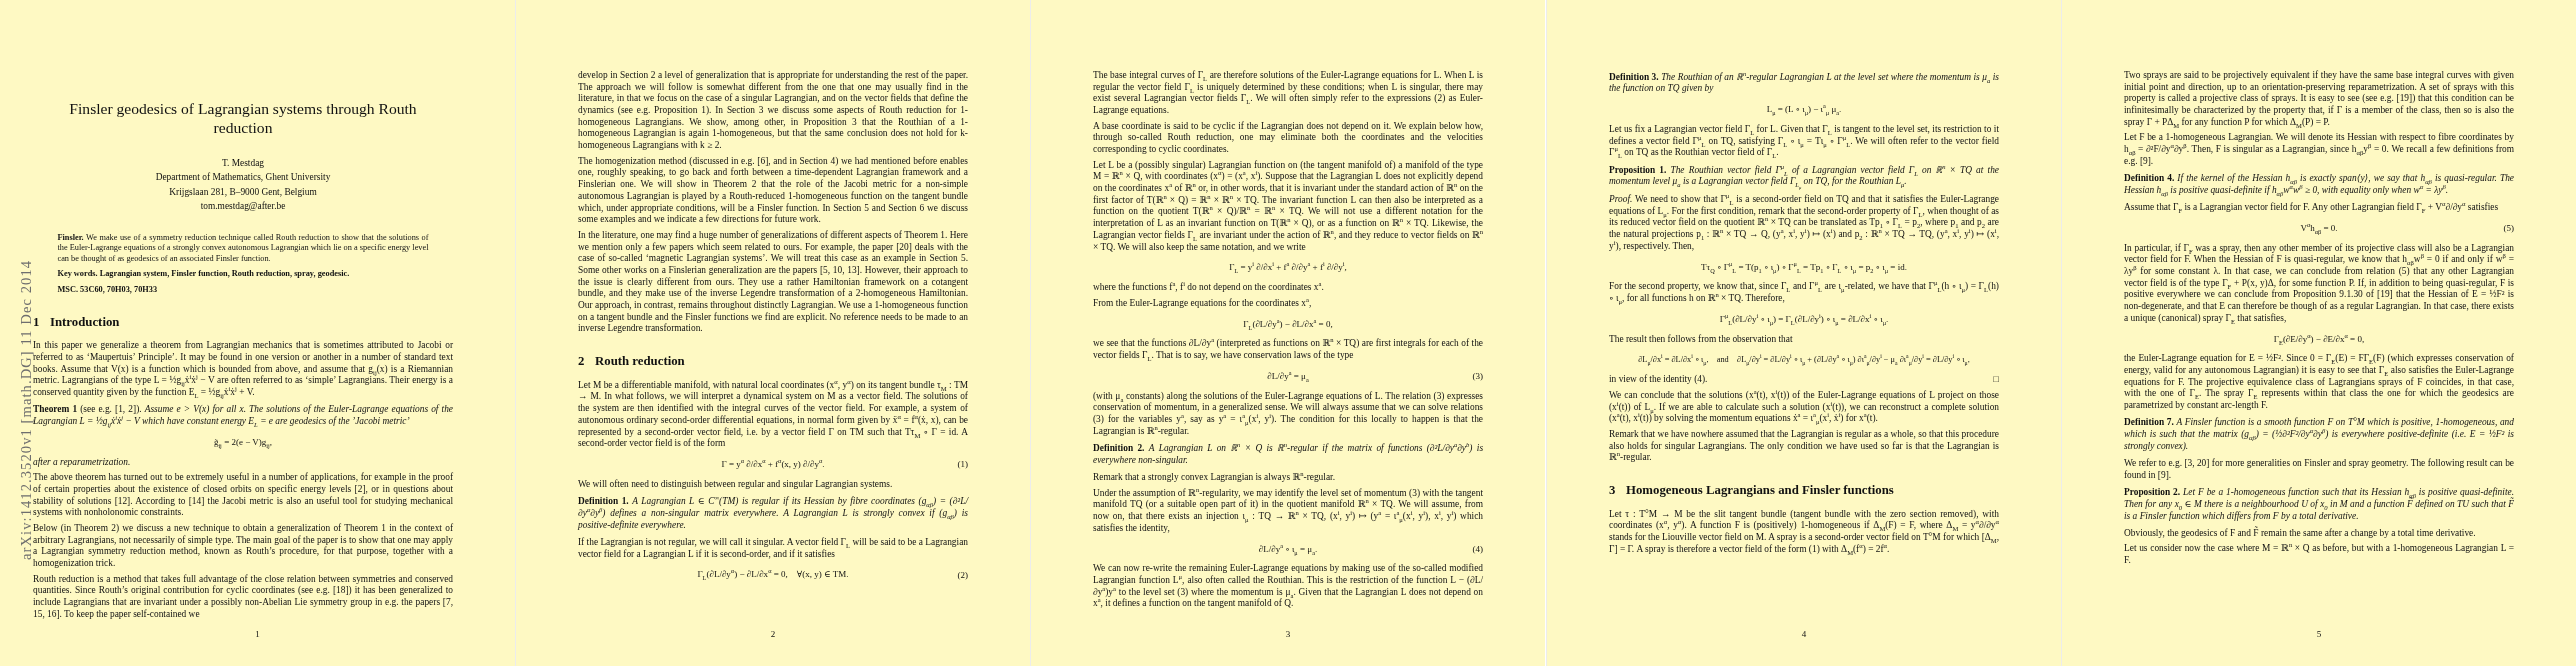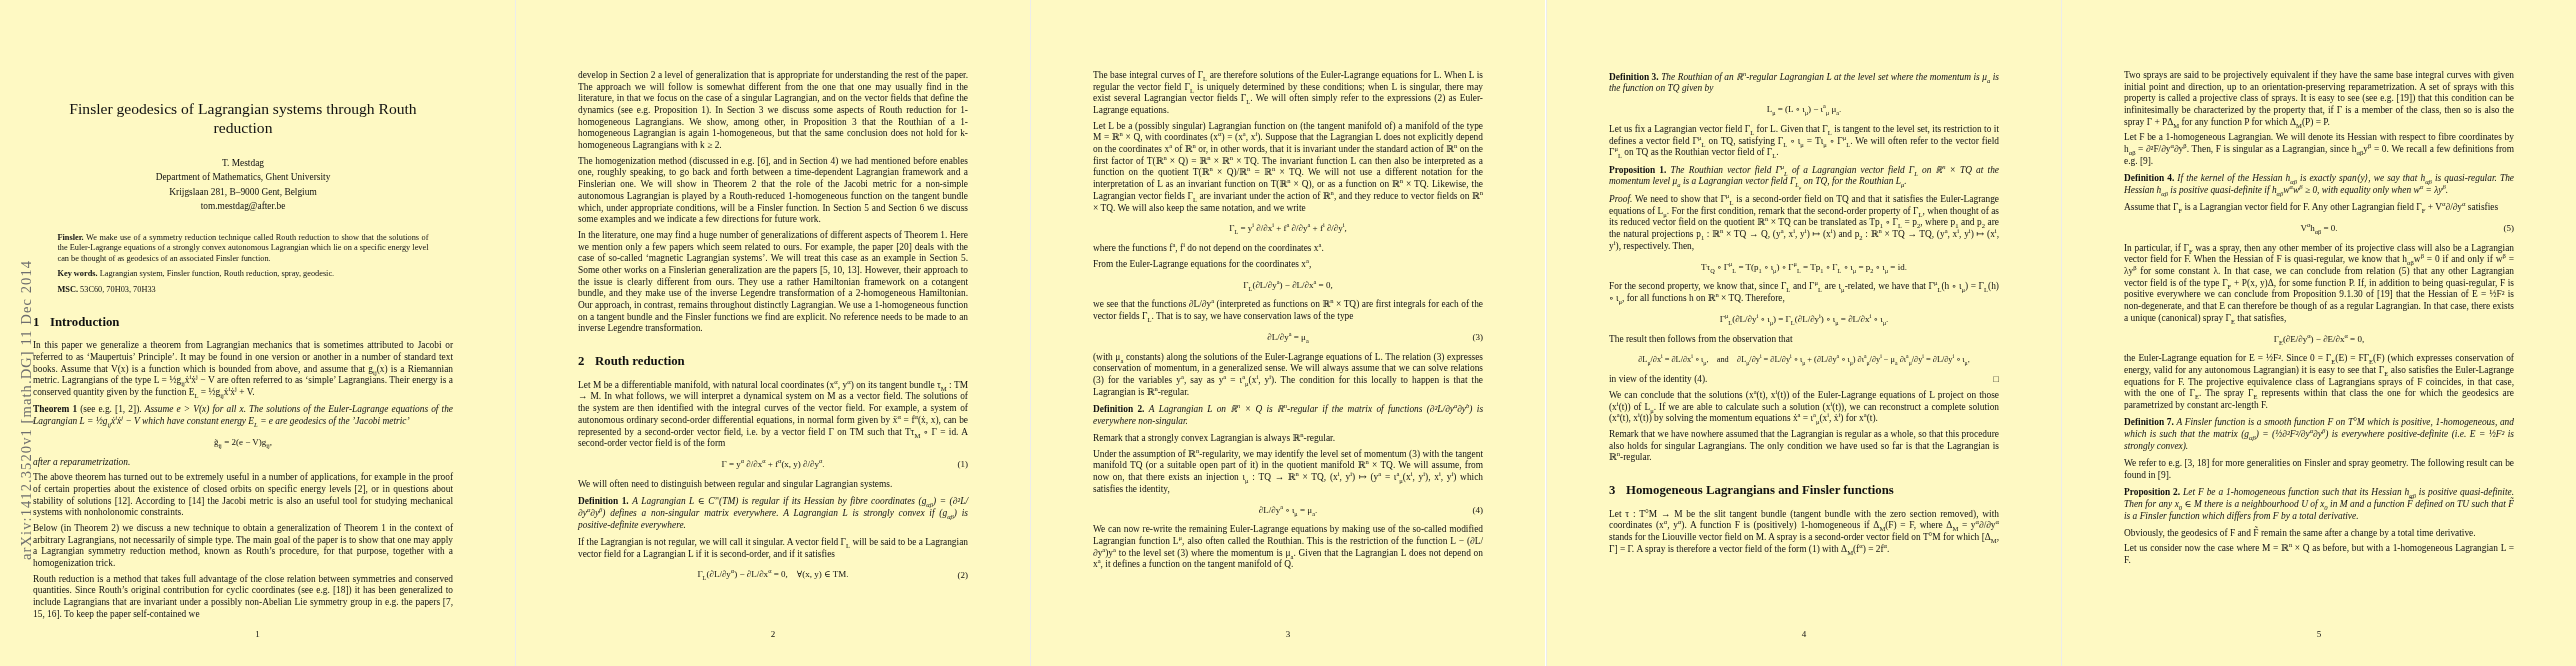--- a/index.html
+++ b/index.html
@@ -6,21 +6,21 @@
   html,body{margin:0;padding:0;background:#ffffff;}
   body{width:2576px;height:667px;font-family:"Liberation Serif","DejaVu Serif",serif;color:#111;}
   #paper{position:relative;width:2576px;height:667px;overflow:hidden;background:#fff;}
   .page{position:absolute;top:0;width:515px;height:667px;background:#fef9c3;overflow:hidden;box-sizing:border-box;}
   .page:not([data-pg="1"]){border-left:0.6px solid #ececec;}
   .content{padding:66px 62px 0 62px;}
   .page[data-pg="1"] .content{padding-top:82px;padding-left:33px;}
   .title{font-size:15.6px;font-weight:400;text-align:center;margin:16.7px 5.6px 19px 5.6px;line-height:19px;}
   .authors{text-align:center;font-size:9.4px;line-height:14.5px;margin:0 0 19px 0;}
   .abstract{margin:0 24.5px 3.3px 24.5px;font-size:8.3px;line-height:10.6px;text-align:justify;}
-  .kv{margin:5px 24.5px;font-size:8.3px;line-height:10.6px;text-align:justify;}
+  .kv{margin:5px 24.5px;font-size:8.3px;line-height:10.6px;text-align:justify;font-weight:bold;}
   .section{font-size:12.8px;font-weight:bold;margin:19px 0 10px 0;line-height:15.6px;}
   .section .num{margin-right:10.6px;}
   .para{margin:3.9px 0;font-size:9.4px;line-height:11.7px;text-align:justify;}
   .para.italic{font-style:italic;}
   .thm{margin:5.6px 0;}
   .thm i{font-style:italic;}
   .eqrow{position:relative;text-align:center;margin:7.2px 0;font-size:9px;line-height:14.5px;}
   .eqno{position:absolute;right:0;top:50%;transform:translateY(-50%);font-size:9px;}
   .qedbox{float:right;font-size:9.4px;margin-left:5.6px;}
   .pagenum{position:absolute;bottom:28px;left:0;width:100%;text-align:center;font-size:9px;}
@@ -66,20 +66,21 @@
           <p class="para">We will often need to distinguish between regular and singular Lagrangian systems.</p>
           <p class="para thm"><b>Definition 1.</b> <i>A Lagrangian L ∈ C<sup>∞</sup>(TM) is regular if its Hessian by fibre coordinates (g<sub>αβ</sub>) = (∂²L/∂y<sup>α</sup>∂y<sup>β</sup>) defines a non-singular matrix everywhere. A Lagrangian L is strongly convex if (g<sub>αβ</sub>) is positive-definite everywhere.</i></p>
           <p class="para">If the Lagrangian is not regular, we will call it singular. A vector field Γ<sub>L</sub> will be said to be a Lagrangian vector field for a Lagrangian L if it is second-order, and if it satisfies</p>
           <div class="eqrow"><span class="eq">Γ<sub>L</sub>(∂L/∂y<sup>α</sup>) − ∂L/∂x<sup>α</sup> = 0, ∀(x, y) ∈ TM.</span><span class="eqno">(2)</span></div>
         </div>
         <div class="pagenum">2</div>
       </section>
       <section class="page" data-pg="3" style="left: 1030px;">
         <div class="content">
           <p class="para">The base integral curves of Γ<sub>L</sub> are therefore solutions of the Euler-Lagrange equations for L. When L is regular the vector field Γ<sub>L</sub> is uniquely determined by these conditions; when L is singular, there may exist several Lagrangian vector fields Γ<sub>L</sub>. We will often simply refer to the expressions (2) as Euler-Lagrange equations.</p>
+          <p class="para">A base coordinate is said to be cyclic if the Lagrangian does not depend on it. We explain below how, through so-called Routh reduction, one may eliminate both the coordinates and the velocities corresponding to cyclic coordinates.</p>
           <p class="para">Let L be a (possibly singular) Lagrangian function on (the tangent manifold of) a manifold of the type M = ℝ<sup>n</sup> × Q, with coordinates (x<sup>α</sup>) = (x<sup>a</sup>, x<sup>i</sup>). Suppose that the Lagrangian L does not explicitly depend on the coordinates x<sup>a</sup> of ℝ<sup>n</sup> or, in other words, that it is invariant under the standard action of ℝ<sup>n</sup> on the first factor of T(ℝ<sup>n</sup> × Q) = ℝ<sup>n</sup> × ℝ<sup>n</sup> × TQ. The invariant function L can then also be interpreted as a function on the quotient T(ℝ<sup>n</sup> × Q)/ℝ<sup>n</sup> = ℝ<sup>n</sup> × TQ. We will not use a different notation for the interpretation of L as an invariant function on T(ℝ<sup>n</sup> × Q), or as a function on ℝ<sup>n</sup> × TQ. Likewise, the Lagrangian vector fields Γ<sub>L</sub> are invariant under the action of ℝ<sup>n</sup>, and they reduce to vector fields on ℝ<sup>n</sup> × TQ. We will also keep the same notation, and we write</p>
           <div class="eqrow"><span class="eq">Γ<sub>L</sub> = y<sup>i</sup> ∂/∂x<sup>i</sup> + f<sup>a</sup> ∂/∂y<sup>a</sup> + f<sup>i</sup> ∂/∂y<sup>i</sup>,</span></div>
           <p class="para">where the functions f<sup>a</sup>, f<sup>i</sup> do not depend on the coordinates x<sup>a</sup>.</p>
           <p class="para">From the Euler-Lagrange equations for the coordinates x<sup>a</sup>,</p>
           <div class="eqrow"><span class="eq">Γ<sub>L</sub>(∂L/∂y<sup>a</sup>) − ∂L/∂x<sup>a</sup> = 0,</span></div>
           <p class="para">we see that the functions ∂L/∂y<sup>a</sup> (interpreted as functions on ℝ<sup>n</sup> × TQ) are first integrals for each of the vector fields Γ<sub>L</sub>. That is to say, we have conservation laws of the type</p>
           <div class="eqrow"><span class="eq">∂L/∂y<sup>a</sup> = μ<sub>a</sub></span><span class="eqno">(3)</span></div>
           <p class="para">(with μ<sub>a</sub> constants) along the solutions of the Euler-Lagrange equations of L. The relation (3) expresses conservation of momentum, in a generalized sense. We will always assume that we can solve relations (3) for the variables y<sup>a</sup>, say as y<sup>a</sup> = ι<sup>a</sup><sub>μ</sub>(x<sup>i</sup>, y<sup>i</sup>). The condition for this locally to happen is that the Lagrangian is ℝ<sup>n</sup>-regular.</p>
           <p class="para thm"><b>Definition 2.</b> <i>A Lagrangian L on ℝ<sup>n</sup> × Q is ℝ<sup>n</sup>-regular if the matrix of functions (∂²L/∂y<sup>a</sup>∂y<sup>b</sup>) is everywhere non-singular.</i></p>
           <p class="para">Remark that a strongly convex Lagrangian is always ℝ<sup>n</sup>-regular.</p>
@@ -113,21 +114,21 @@
         <div class="content">
           <p class="para">Two sprays are said to be projectively equivalent if they have the same base integral curves with given initial point and direction, up to an orientation-preserving reparametrization. A set of sprays with this property is called a projective class of sprays. It is easy to see (see e.g. [19]) that this condition can be infinitesimally be characterized by the property that, if Γ is a member of the class, then so is also the spray Γ + PΔ<sub>M</sub> for any function P for which Δ<sub>M</sub>(P) = P.</p>
           <p class="para">Let F be a 1-homogeneous Lagrangian. We will denote its Hessian with respect to fibre coordinates by h<sub>αβ</sub> = ∂²F/∂y<sup>α</sup>∂y<sup>β</sup>. Then, F is singular as a Lagrangian, since h<sub>αβ</sub>y<sup>β</sup> = 0. We recall a few definitions from e.g. [9].</p>
           <p class="para thm"><b>Definition 4.</b> <i>If the kernel of the Hessian h<sub>αβ</sub> is exactly span⟨y⟩, we say that h<sub>αβ</sub> is quasi-regular. The Hessian h<sub>αβ</sub> is positive quasi-definite if h<sub>αβ</sub>w<sup>α</sup>w<sup>β</sup> ≥ 0, with equality only when w<sup>α</sup> = λy<sup>β</sup>.</i></p>
           <p class="para">Assume that Γ<sub>F</sub> is a Lagrangian vector field for F. Any other Lagrangian field Γ<sub>F</sub> + V<sup>α</sup>∂/∂y<sup>α</sup> satisfies</p>
           <div class="eqrow"><span class="eq">V<sup>α</sup>h<sub>αβ</sub> = 0.</span><span class="eqno">(5)</span></div>
           <p class="para">In particular, if Γ<sub>F</sub> was a spray, then any other member of its projective class will also be a Lagrangian vector field for F. When the Hessian of F is quasi-regular, we know that h<sub>αβ</sub>w<sup>β</sup> = 0 if and only if w<sup>β</sup> = λy<sup>β</sup> for some constant λ. In that case, we can conclude from relation (5) that any other Lagrangian vector field is of the type Γ<sub>F</sub> + P(x, y)Δ, for some function P. If, in addition to being quasi-regular, F is positive everywhere we can conclude from Proposition 9.1.30 of [19] that the Hessian of E = ½F² is non-degenerate, and that E can therefore be though of as a regular Lagrangian. In that case, there exists a unique (canonical) spray Γ<sub>E</sub> that satisfies,</p>
           <div class="eqrow"><span class="eq">Γ<sub>E</sub>(∂E/∂y<sup>α</sup>) − ∂E/∂x<sup>α</sup> = 0,</span></div>
           <p class="para">the Euler-Lagrange equation for E = ½F². Since 0 = Γ<sub>E</sub>(E) = FΓ<sub>E</sub>(F) (which expresses conservation of energy, valid for any autonomous Lagrangian) it is easy to see that Γ<sub>E</sub> also satisfies the Euler-Lagrange equations for F. The projective equivalence class of Lagrangians sprays of F coincides, in that case, with the one of Γ<sub>E</sub>. The spray Γ<sub>E</sub> represents within that class the one for which the geodesics are parametrized by constant arc-length F.</p>
           <p class="para thm"><b>Definition 7.</b> <i>A Finsler function is a smooth function F on T°M which is positive, 1-homogeneous, and which is such that the matrix (g<sub>αβ</sub>) = (½∂²F²/∂y<sup>α</sup>∂y<sup>β</sup>) is everywhere positive-definite (i.e. E = ½F² is strongly convex).</i></p>
-          <p class="para">We refer to e.g. [3, 18] for more generalities on Finsler and spray geometry. The following result can be found in [9].</p>
+          <p class="para">We refer to e.g. [3, 20] for more generalities on Finsler and spray geometry. The following result can be found in [9].</p>
           <p class="para thm"><b>Proposition 2.</b> <i>Let F be a 1-homogeneous function such that its Hessian h<sub>αβ</sub> is positive quasi-definite. Then for any x<sub>0</sub> ∈ M there is a neighbourhood U of x<sub>0</sub> in M and a function F̃ defined on TU such that F̃ is a Finsler function which differs from F by a total derivative.</i></p>
           <p class="para">Obviously, the geodesics of F and F̃ remain the same after a change by a total time derivative.</p>
           <p class="para">Let us consider now the case where M = ℝ<sup>n</sup> × Q as before, but with a 1-homogeneous Lagrangian L = F.</p>
         </div>
         <div class="pagenum">5</div>
       </section>
     </div>
   <div class="arxiv">arXiv:1412.3520v1 [math.DG] 11 Dec 2014</div>
 </div>
 

